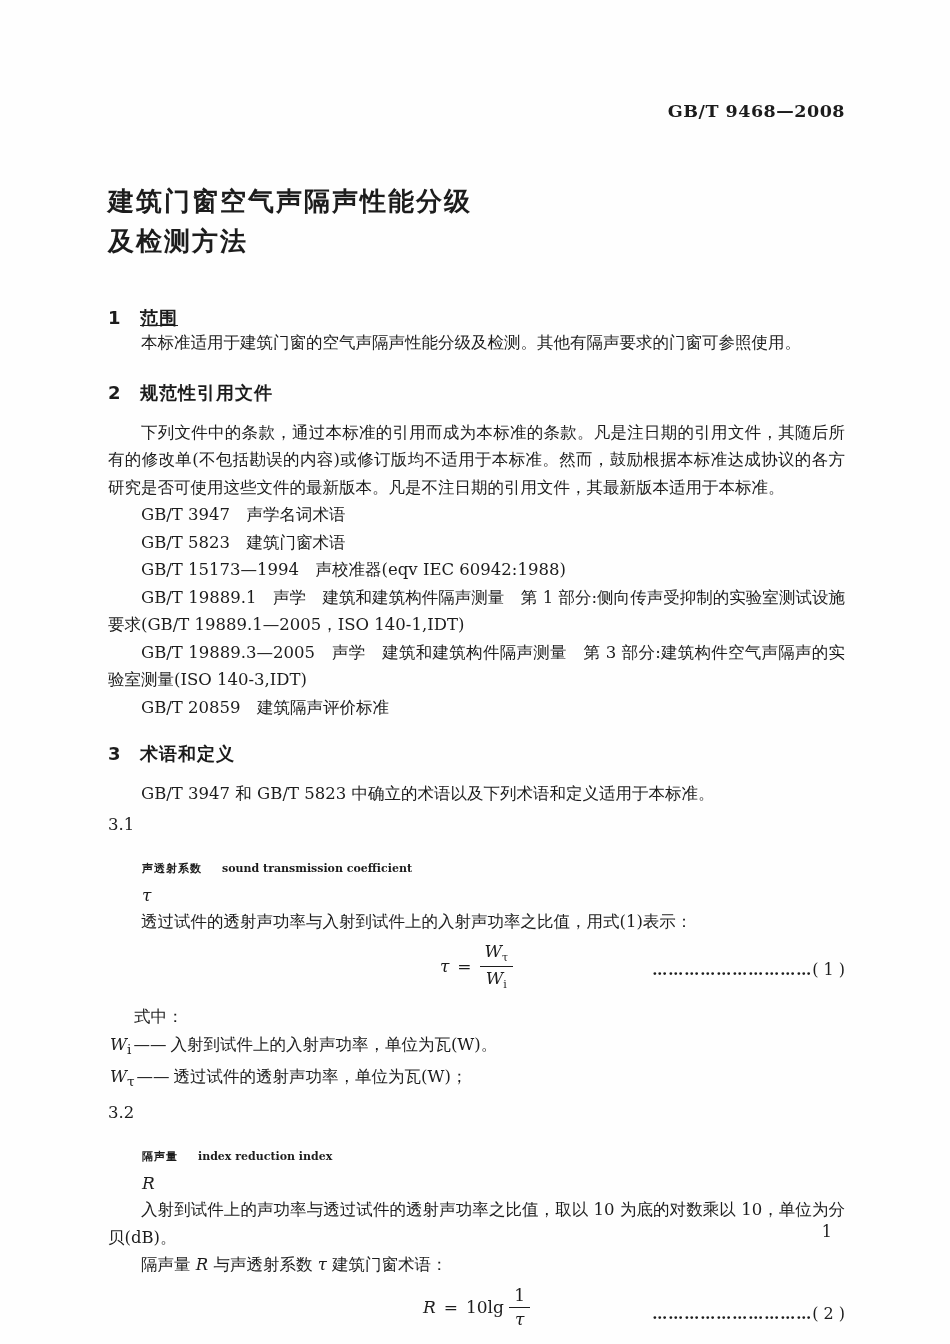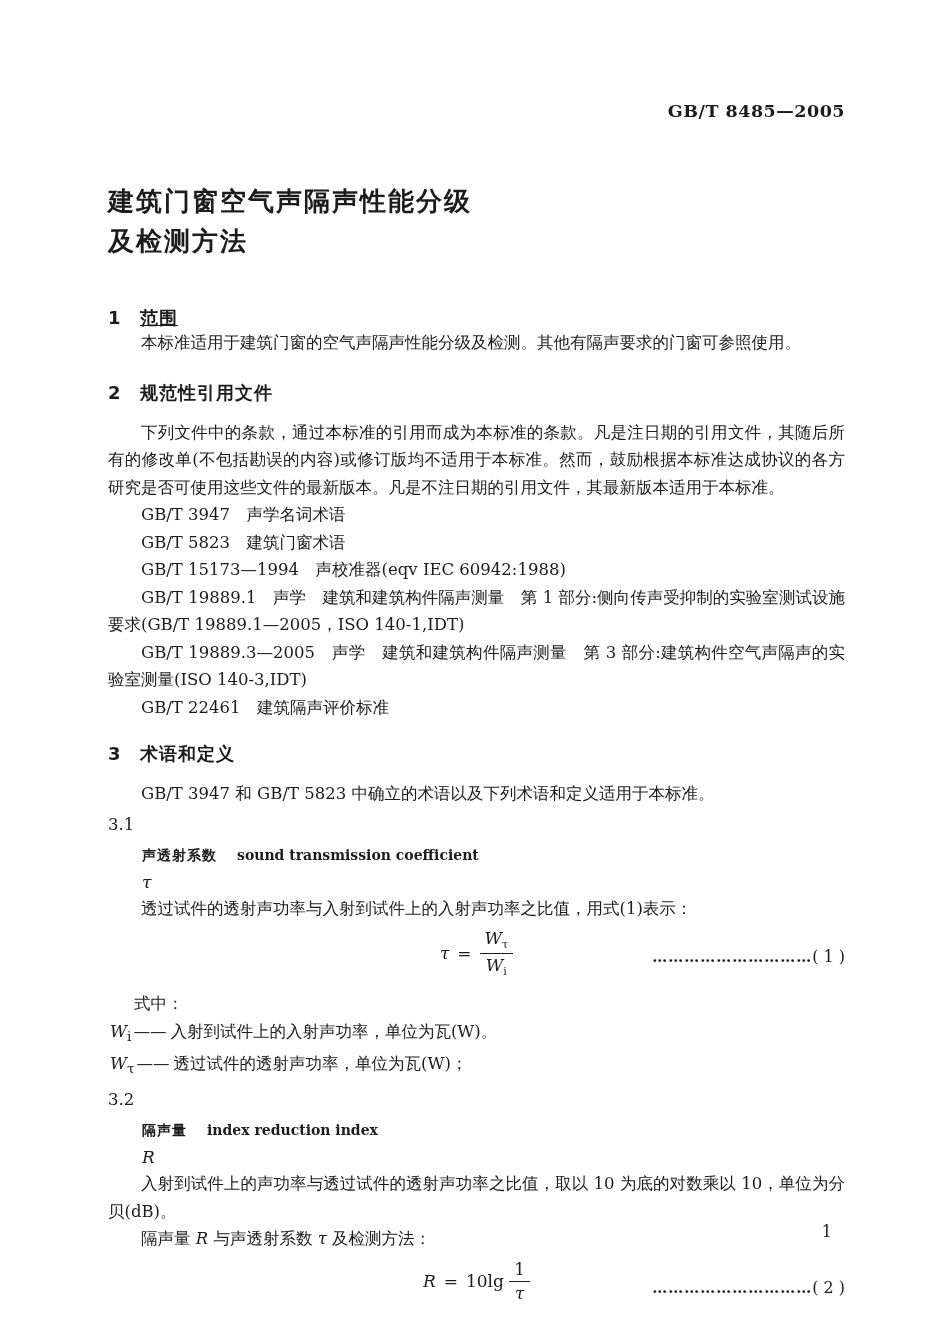--- a/index.html
+++ b/index.html
@@ -58,25 +58,25 @@
     text-indent: 2em;
     line-height: 27.5px;
     text-align: justify;
   }
   .first-para { margin-top: 15px; }
   .ref-item { margin: 0; text-indent: 2em; line-height: 27.5px; text-align: justify; }
 
   
   .sub-num { margin: 3px 0 0 0; line-height: 27px; font-size: 16.5px; }
   .term-name {
-    margin: 4px 0 0 34px;
+    margin: 17px 0 0 34px;
     line-height: 27px;
     font-family: "DejaVu Sans", "Liberation Sans", sans-serif;
     font-weight: bold;
-    font-size: 14px;
+    font-size: 11px;
     letter-spacing: 1px;
   }
   .term-name .en {
     font-family: "DejaVu Serif", "Liberation Serif", serif;
     font-weight: bold;
     letter-spacing: 0;
     margin-left: 20px;
   }
   .term-symbol {
     margin: 0 0 0 34px;
@@ -137,41 +137,41 @@
     top: 1222px;
     font-size: 16px;
   }
 </style>
 </head>
 <body>
 
 <div class="page">
   <div class="content">
 
-    <div class="doc-header">GB/T 8485—2005</div>
+    <div class="doc-header">GB/T 9468—2008</div>
 
     <div class="title-block">
       <div>建筑门窗空气声隔声性能分级</div>
       <div>及检测方法</div>
     </div>
 
     <h2 class="sec-heading sec1-heading"><span class="h-num">1</span><span class="h-text">范围</span></h2>
 
     <p class="para">本标准适用于建筑门窗的空气声隔声性能分级及检测。其他有隔声要求的门窗可参照使用。</p>
 
     <h2 class="sec-heading sec2-heading"><span class="h-num">2</span><span class="h-text">规范性引用文件</span></h2>
 
     <p class="para first-para">下列文件中的条款，通过本标准的引用而成为本标准的条款。凡是注日期的引用文件，其随后所有的修改单(不包括勘误的内容)或修订版均不适用于本标准。然而，鼓励根据本标准达成协议的各方研究是否可使用这些文件的最新版本。凡是不注日期的引用文件，其最新版本适用于本标准。</p>
 
     <p class="ref-item">GB/T 3947　声学名词术语</p>
     <p class="ref-item">GB/T 5823　建筑门窗术语</p>
     <p class="ref-item">GB/T 15173—1994　声校准器(eqv IEC 60942:1988)</p>
     <p class="ref-item">GB/T 19889.1　声学　建筑和建筑构件隔声测量　第 1 部分:侧向传声受抑制的实验室测试设施要求(GB/T 19889.1—2005，ISO 140-1,IDT)</p>
     <p class="ref-item">GB/T 19889.3—2005　声学　建筑和建筑构件隔声测量　第 3 部分:建筑构件空气声隔声的实验室测量(ISO 140-3,IDT)</p>
-    <p class="ref-item">GB/T 22461　建筑隔声评价标准</p>
+    <p class="ref-item">GB/T 20859　建筑隔声评价标准</p>
 
     <h2 class="sec-heading sec3-heading"><span class="h-num">3</span><span class="h-text">术语和定义</span></h2>
 
     <p class="para first-para">GB/T 3947 和 GB/T 5823 中确立的术语以及下列术语和定义适用于本标准。</p>
 
     <p class="sub-num">3.1</p>
     <p class="term-name"><span>声透射系数</span><span class="en">sound transmission coefficient</span></p>
     <p class="term-symbol">τ</p>
     <p class="term-def">透过试件的透射声功率与入射到试件上的入射声功率之比值，用式(1)表示：</p>
 
@@ -181,21 +181,21 @@
     </div>
 
     <p class="where-label">式中：</p>
     <p class="where-item"><span class="fvar">W</span><sub>i</sub><span class="dash">——</span><span>入射到试件上的入射声功率，单位为瓦(W)。</span></p>
     <p class="where-item"><span class="fvar">W</span><sub>τ</sub><span class="dash">——</span><span>透过试件的透射声功率，单位为瓦(W)；</span></p>
 
     <p class="sub-num">3.2</p>
     <p class="term-name"><span>隔声量</span><span class="en">index reduction index</span></p>
     <p class="term-symbol">R</p>
     <p class="term-def">入射到试件上的声功率与透过试件的透射声功率之比值，取以 10 为底的对数乘以 10，单位为分贝(dB)。</p>
-    <p class="para"><span>隔声量 </span><span class="fvar">R</span><span> 与声透射系数 </span><span class="fvar">τ</span><span> 及检测方法：</span></p>
+    <p class="para"><span>隔声量 </span><span class="fvar">R</span><span> 与声透射系数 </span><span class="fvar">τ</span><span> 建筑门窗术语：</span></p>
 
     <div class="formula-row tall">
       <span class="f-body"><span class="fvar">R</span><span class="feq">=</span><span>10lg</span> <span class="frac"><span class="num">1</span><span class="den fvar">τ</span></span></span>
       <span class="f-leader"><span class="dots">…………………………</span><span class="flabel">( 2 )</span></span>
     </div>
 
   </div>
 
   <div class="page-number">1</div>
 </div>

